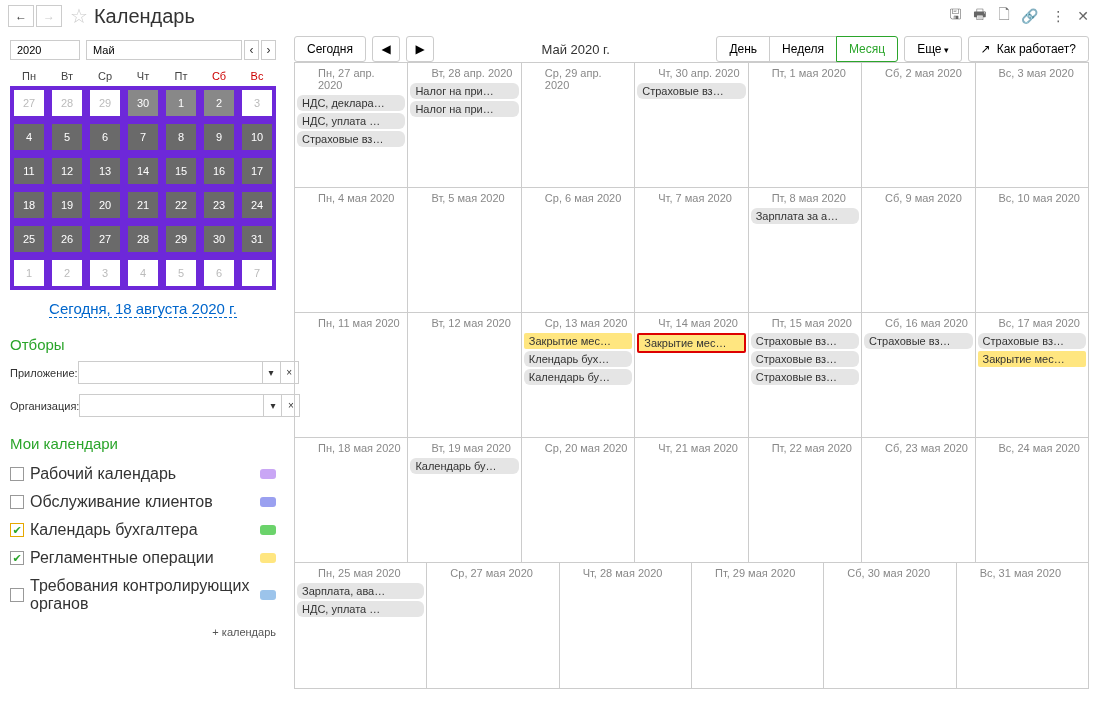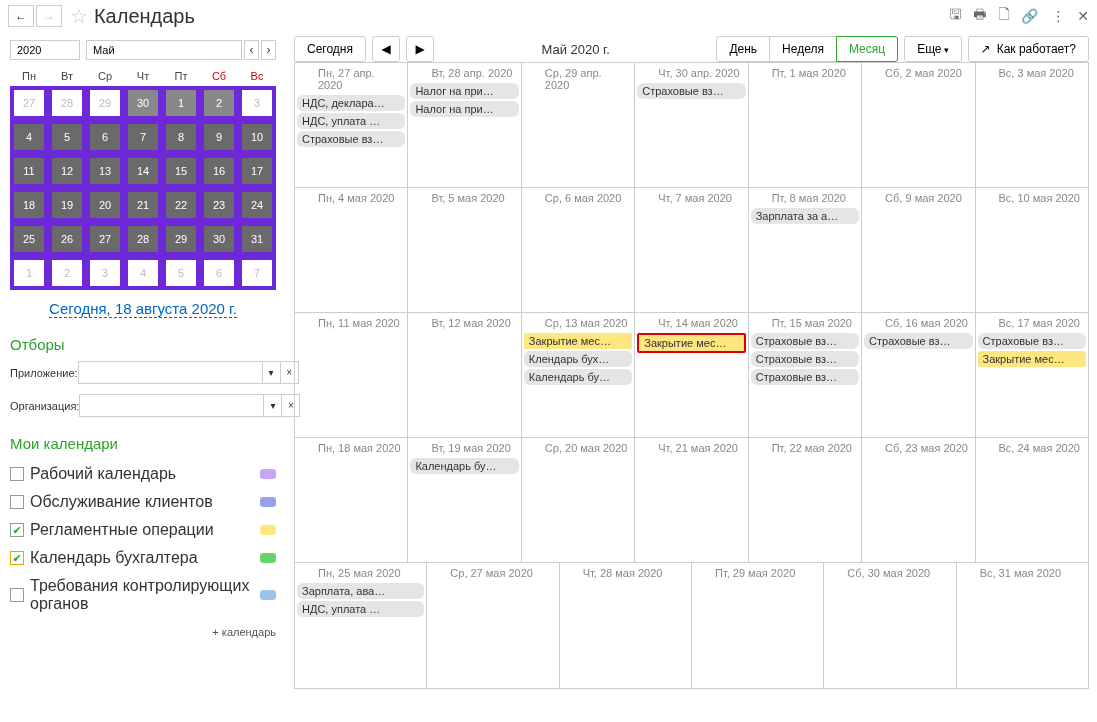--- a/index.html
+++ b/index.html
@@ -189,28 +189,28 @@
           <div class="cal-check"></div>
           <div class="cal-label">Рабочий календарь</div>
           <div class="cal-color" style="background: rgb(201, 166, 245);"></div>
         </div>
         <div class="cal-item">
           <div class="cal-check"></div>
           <div class="cal-label">Обслуживание клиентов</div>
           <div class="cal-color" style="background: rgb(154, 160, 240);"></div>
         </div>
         <div class="cal-item">
+          <div class="cal-check checked highlighted"></div>
+          <div class="cal-label">Календарь бухгалтера</div>
+          <div class="cal-color" style="background: rgb(107, 211, 107);"></div>
+        </div>
+        <div class="cal-item">
           <div class="cal-check checked"></div>
           <div class="cal-label">Регламентные операции</div>
           <div class="cal-color" style="background: rgb(255, 230, 128);"></div>
-        </div>
-        <div class="cal-item">
-          <div class="cal-check checked highlighted"></div>
-          <div class="cal-label">Календарь бухгалтера</div>
-          <div class="cal-color" style="background: rgb(107, 211, 107);"></div>
         </div>
         <div class="cal-item">
           <div class="cal-check"></div>
           <div class="cal-label">Требования контролирующих органов</div>
           <div class="cal-color" style="background: rgb(156, 196, 235);"></div>
         </div>
       </div>
     <div class="add-cal">+ календарь</div>
   </div>
 

